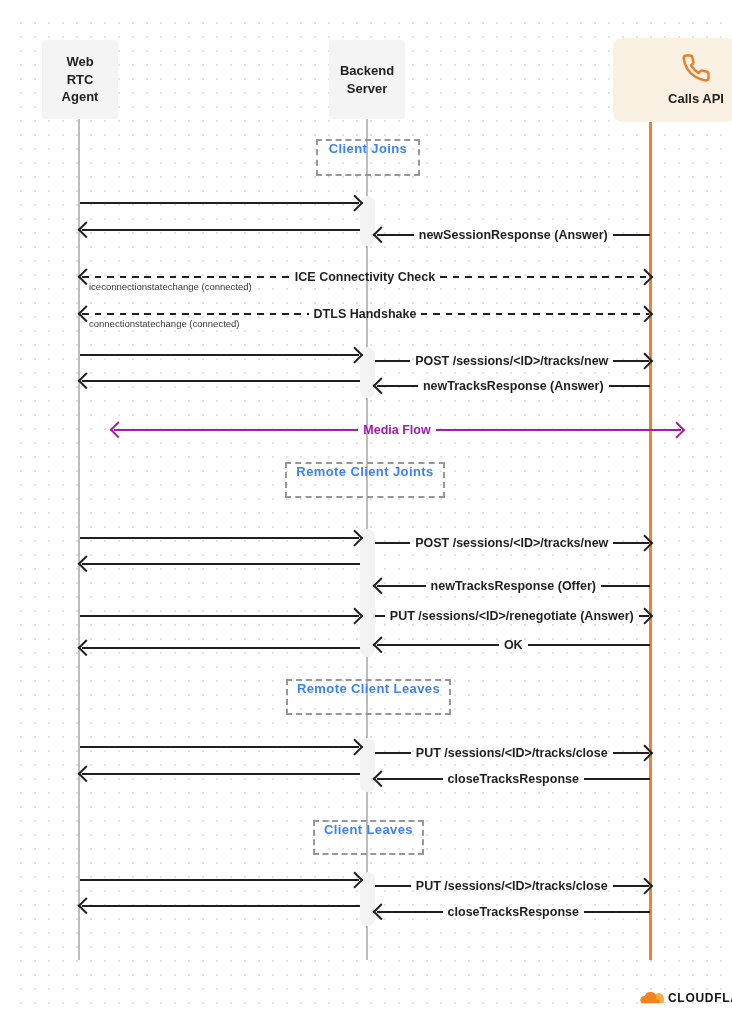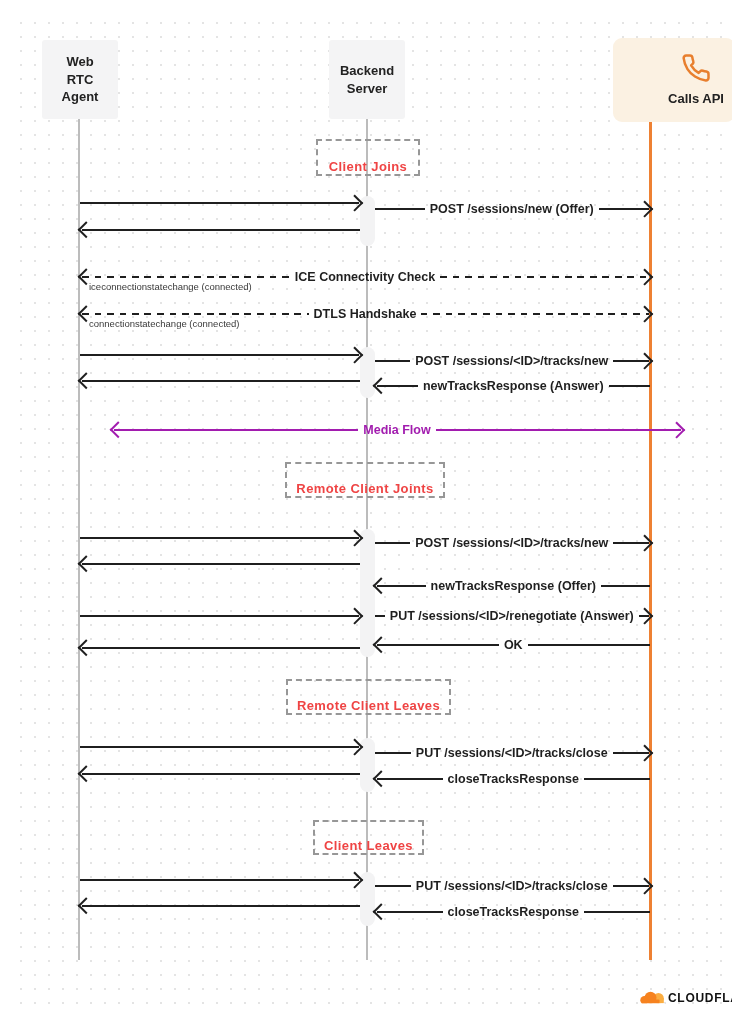--- a/index.html
+++ b/index.html
@@ -21,22 +21,22 @@
   
   .actor{
     position:absolute;background:#f4f4f5;border-radius:3px;
     display:flex;align-items:center;justify-content:center;text-align:center;
     font-weight:700;font-size:13px;line-height:1.35;color:#222;padding-left:44px;
   }
   .actor.calls{background:#fbf1e2;border-radius:9px;flex-direction:column;gap:7px;}
   .actor.calls .alabel{font-size:13px;}
   
   .grp{
-    position:absolute;border:2.2px dashed #979797;color:#ef4444;
-    display:flex;align-items:flex-end;justify-content:center;
+    position:absolute;border:2.2px dashed #979797;color:#3b82f6;
+    display:flex;align-items:flex-start;justify-content:center;
     font-weight:700;font-size:13px;letter-spacing:.4px;white-space:nowrap;
   }
   
   .msg{position:absolute;display:flex;align-items:center;height:16px;color:#1f1f1f;}
   .msg.or{color:#a21caf;margin-left:32px;}
   .seg{flex:1;height:0;border-top:2.4px solid currentColor;min-width:3px;}
   .seg.d{border:0;height:2.4px;min-width:3px;
     background:repeating-linear-gradient(90deg,currentColor 0 6.5px,transparent 6.5px 12.5px);}
   .lbl{white-space:nowrap;padding:0 5px;font-weight:700;font-size:12.5px;line-height:1;}
   .head{flex:none;width:9.5px;height:9.5px;}
@@ -93,29 +93,29 @@
     <span>Remote Client Leaves</span>
   </div>
   <div class="grp" style="left:313px;top:820px;width:107px;height:31px">
     <span>Client Leaves</span>
   </div>
 
   <div class="msg" style="left:80px;top:195px;width:280px">
     <span class="seg"></span>
       <span class="head r"></span>
   </div>
-  <div class="msg" style="left:375px;top:201px;width:275px">
-    <span class="seg"></span>
-    <span class="lbl">POST /sessions/new (Offer)</span>
-    <span class="seg"></span>
-      <span class="head r"></span>
-  </div>
   <div class="msg" style="left:80px;top:222px;width:280px">
     <span class="head l"></span>
       <span class="seg"></span>
+  </div>
+  <div class="msg" style="left:375px;top:227px;width:275px">
+    <span class="head l"></span>
+      <span class="seg"></span>
+    <span class="lbl">newSessionResponse (Answer)</span>
+    <span class="seg"></span>
   </div>
 
   <div class="msg" style="left:80px;top:269px;width:570px">
     <span class="head l"></span>
       <span class="seg d"></span>
     <span class="lbl">ICE Connectivity Check</span>
     <span class="seg d"></span>
       <span class="head r"></span>
   </div>
   <div class="sub" style="left:89px;top:281px">iceconnectionstatechange (connected)</div>

